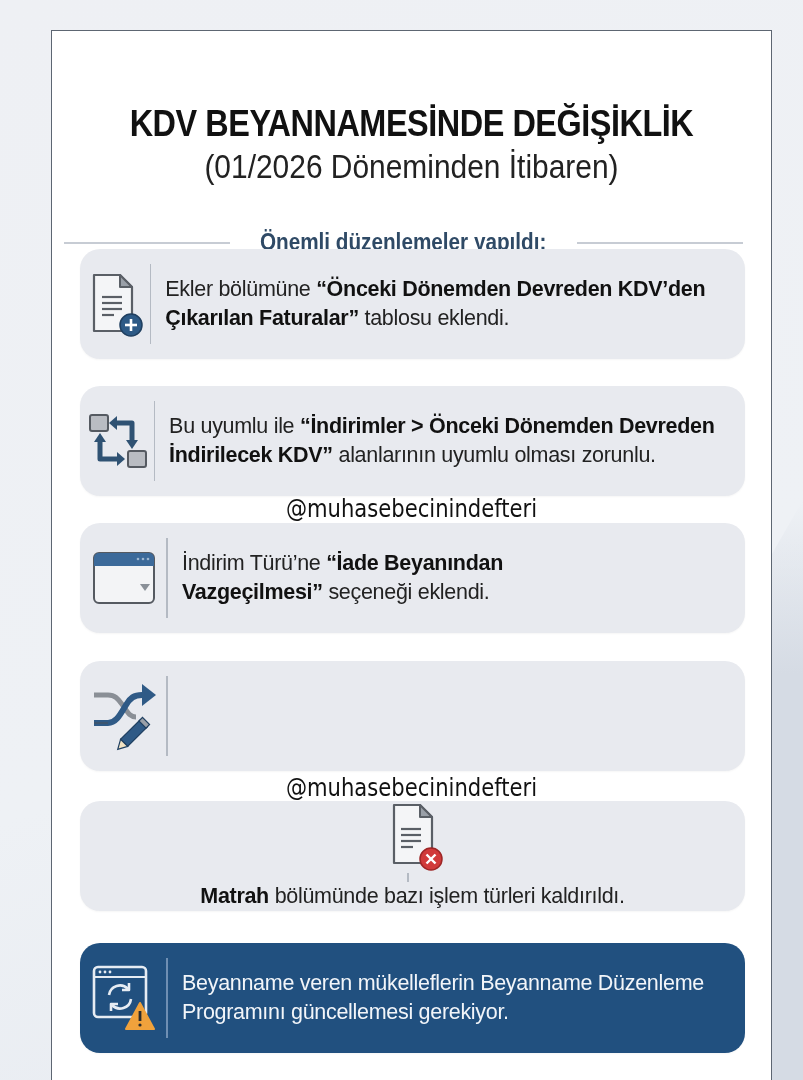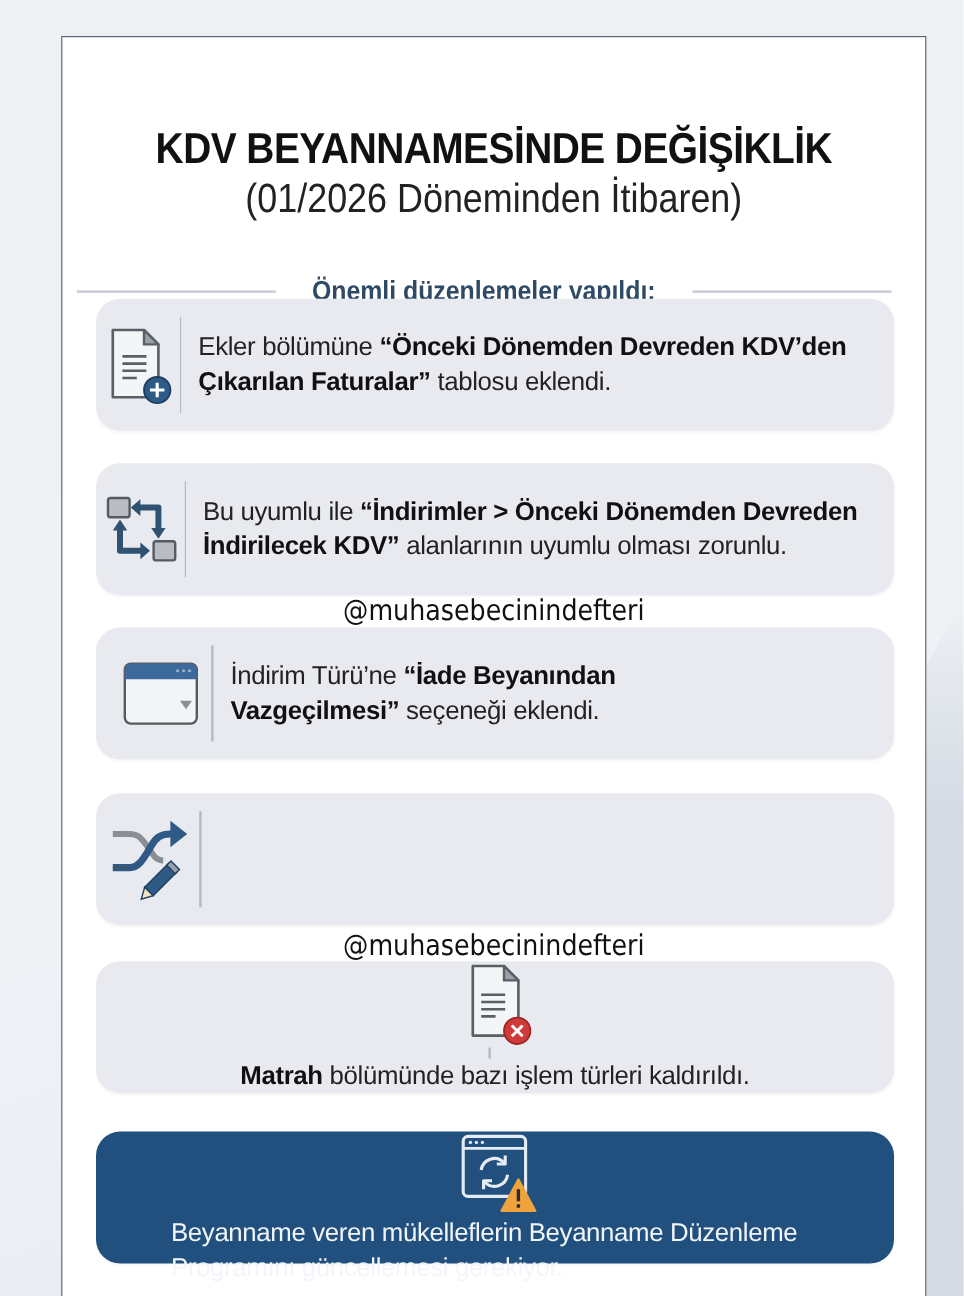--- a/index.html
+++ b/index.html
@@ -127,21 +127,21 @@
       </svg>
     </div>
     <div class="sep"></div>
     <div class="text">
       <span>Bu uyumlu ile </span><b>“İndirimler &gt; Önceki Dönemden Devreden İndirilecek KDV”</b><span> alanlarının uyumlu olması zorunlu.</span>
     </div>
   </div>
 
   <div class="watermark" style="top:464px;">@muhasebecinindefteri</div>
 
-  <div class="row" style="top:492px;padding-left:10px;">
+  <div class="row" style="top:492px;">
     <div class="icon-wrap">
       <svg width="66" height="56" viewBox="0 0 66 56">
         <rect x="3" y="3" width="60" height="50" rx="5" fill="#f3f4f6" stroke="#555a61" stroke-width="2"></rect>
         <path d="M3 8 a5 5 0 0 1 5 -5 h50 a5 5 0 0 1 5 5 v8 h-60 z" fill="#3c6a9a"></path>
         <circle cx="47" cy="9" r="1.3" fill="#9db6d0"></circle>
         <circle cx="52" cy="9" r="1.3" fill="#9db6d0"></circle>
         <circle cx="57" cy="9" r="1.3" fill="#9db6d0"></circle>
         <path d="M49 34 h10 l-5 7 z" fill="#8a9098"></path>
       </svg>
     </div>
@@ -183,21 +183,21 @@
         <line x1="40.5" y1="53.5" x2="49.5" y2="62.5" stroke="#fff" stroke-width="2.4"></line>
         <line x1="49.5" y1="53.5" x2="40.5" y2="62.5" stroke="#fff" stroke-width="2.4"></line>
       </svg>
     </div>
     <div class="sep"></div>
     <div class="text">
       <b>Matrah</b><span> bölümünde bazı işlem türleri kaldırıldı.</span>
     </div>
   </div>
 
-  <div class="row dark" style="top:912px;flex-direction:column;">
+  <div class="row dark" style="top:912px;">
     <div class="icon-wrap">
       <svg width="68" height="70" viewBox="0 0 68 70">
         <rect x="4" y="4" width="52" height="50" rx="4" fill="none" stroke="#e6ecf3" stroke-width="2.6"></rect>
         <line x1="4" y1="14" x2="56" y2="14" stroke="#e6ecf3" stroke-width="2.2"></line>
         <circle cx="10" cy="9" r="1.4" fill="#e6ecf3"></circle>
         <circle cx="15" cy="9" r="1.4" fill="#e6ecf3"></circle>
         <circle cx="20" cy="9" r="1.4" fill="#e6ecf3"></circle>
         <path d="M19 32 a11 11 0 0 1 19 -6" fill="none" stroke="#e6ecf3" stroke-width="2.6"></path>
         <path d="M39 20 v7 h-7" fill="none" stroke="#e6ecf3" stroke-width="2.6" stroke-linejoin="round"></path>
         <path d="M41 36 a11 11 0 0 1 -19 6" fill="none" stroke="#e6ecf3" stroke-width="2.6"></path>

